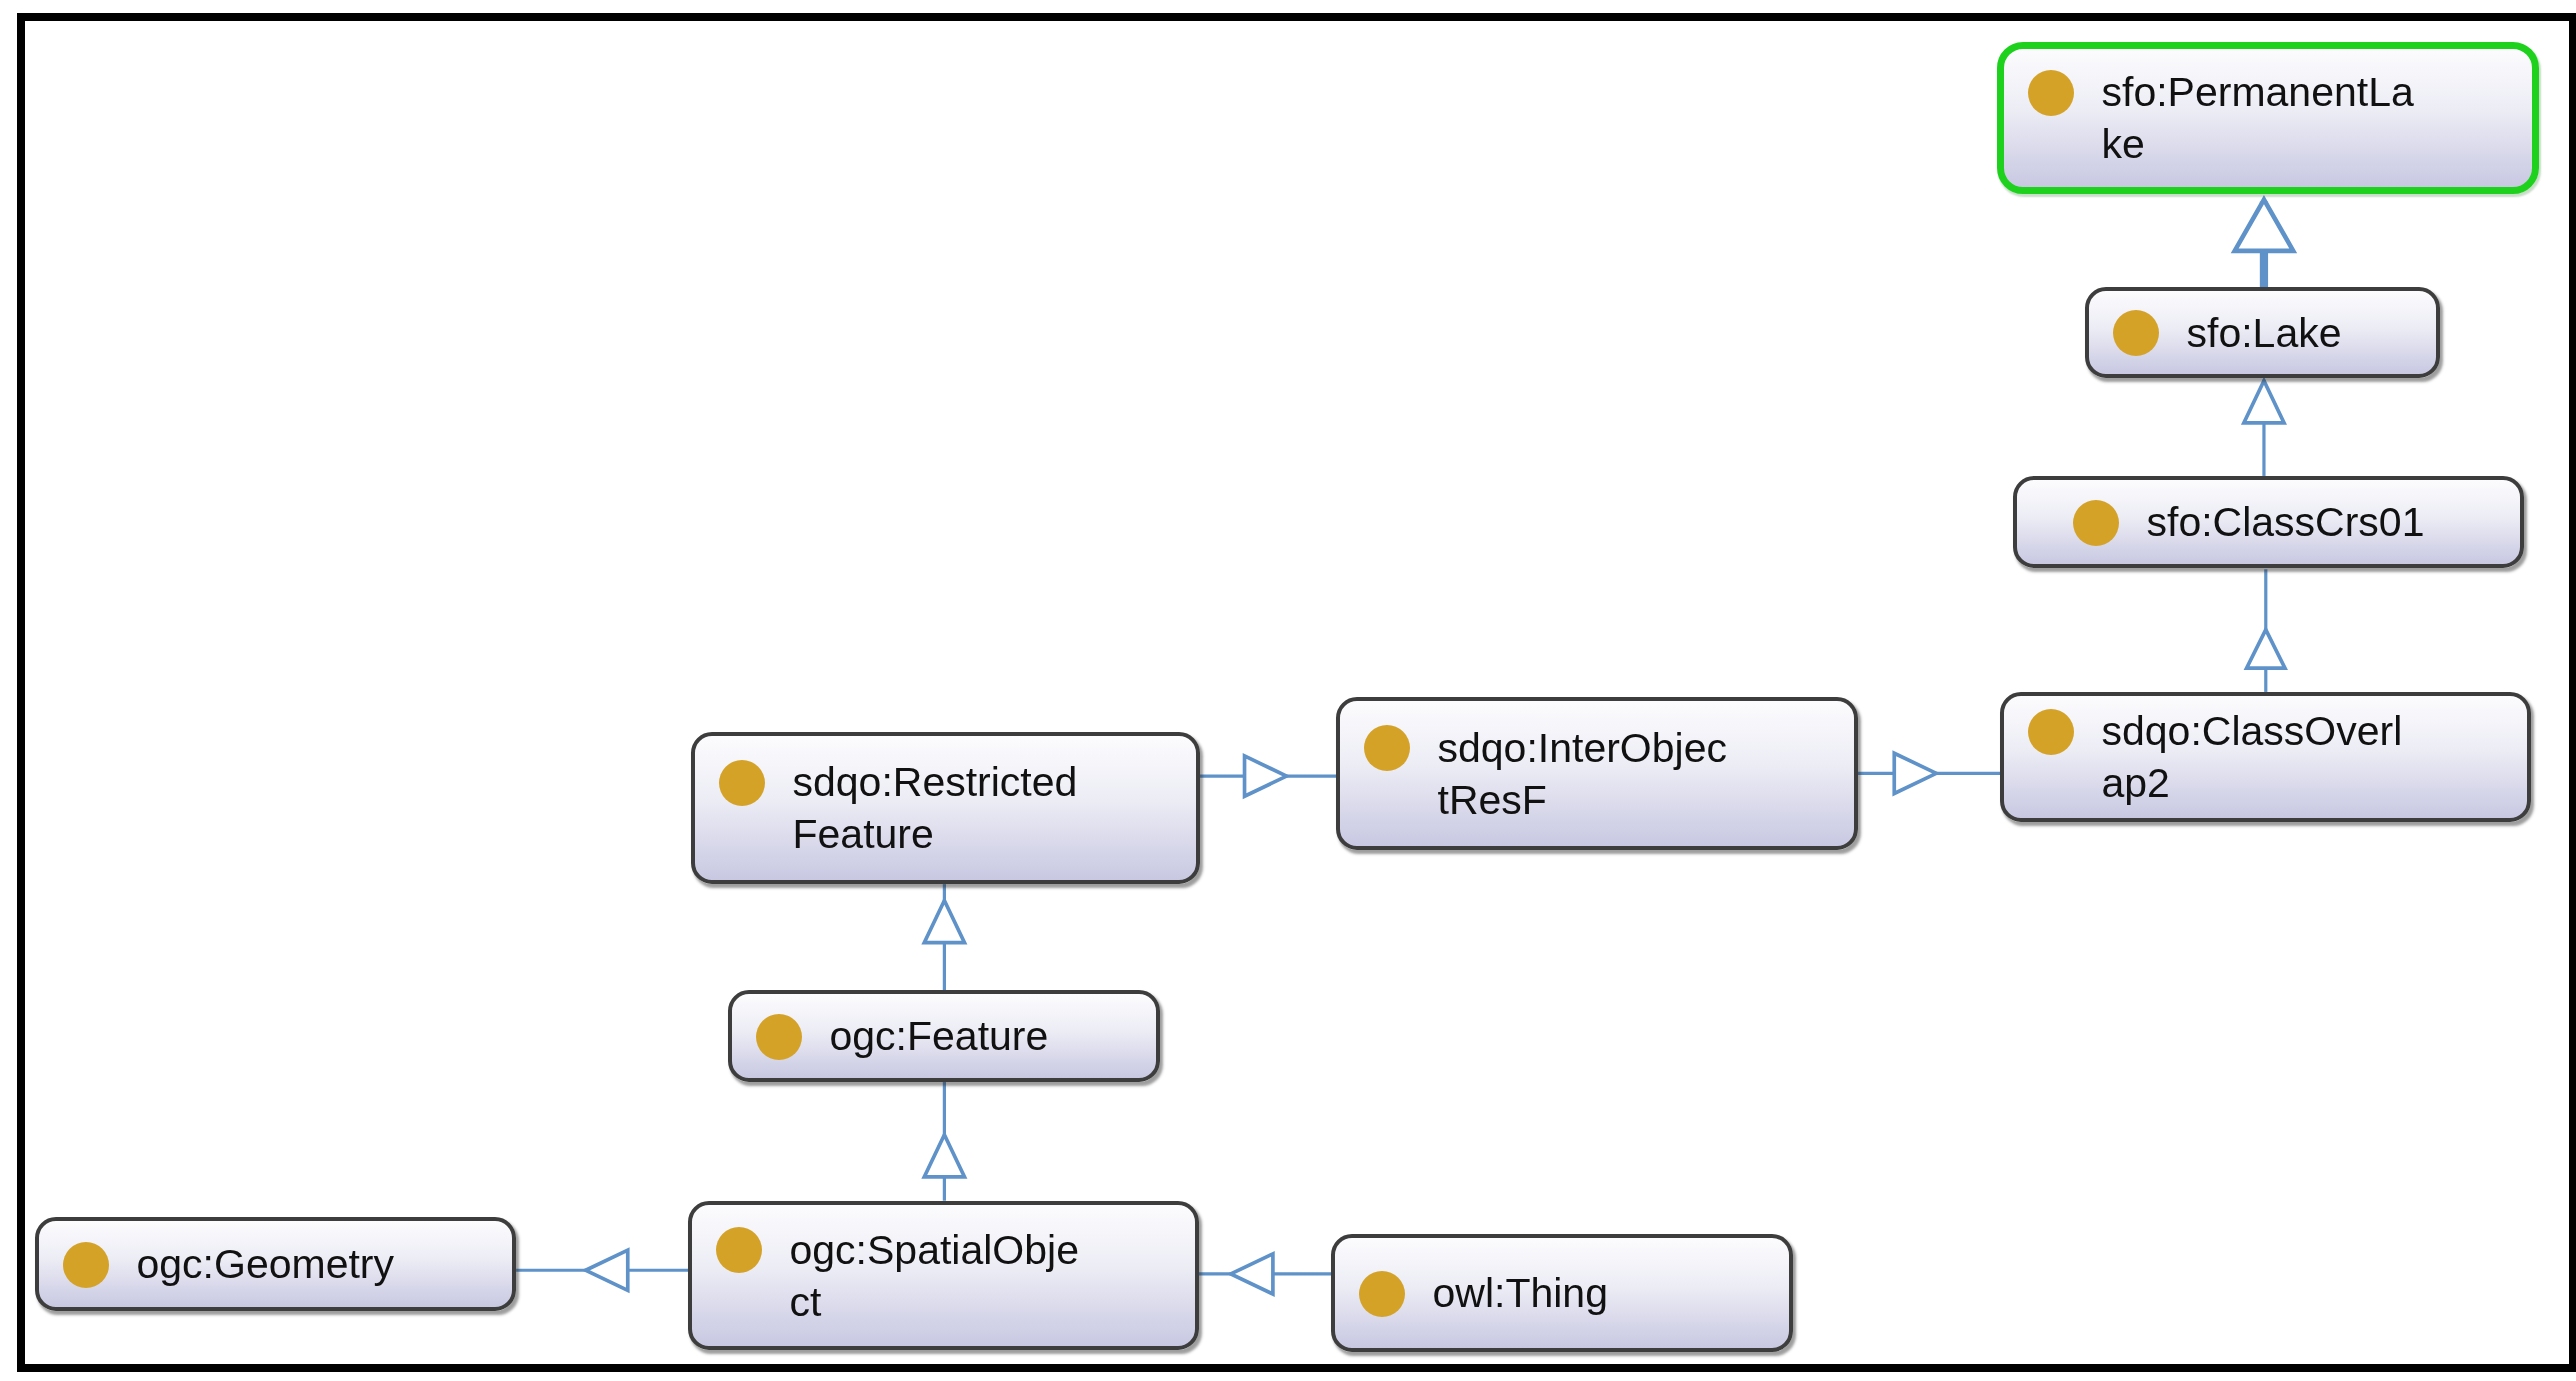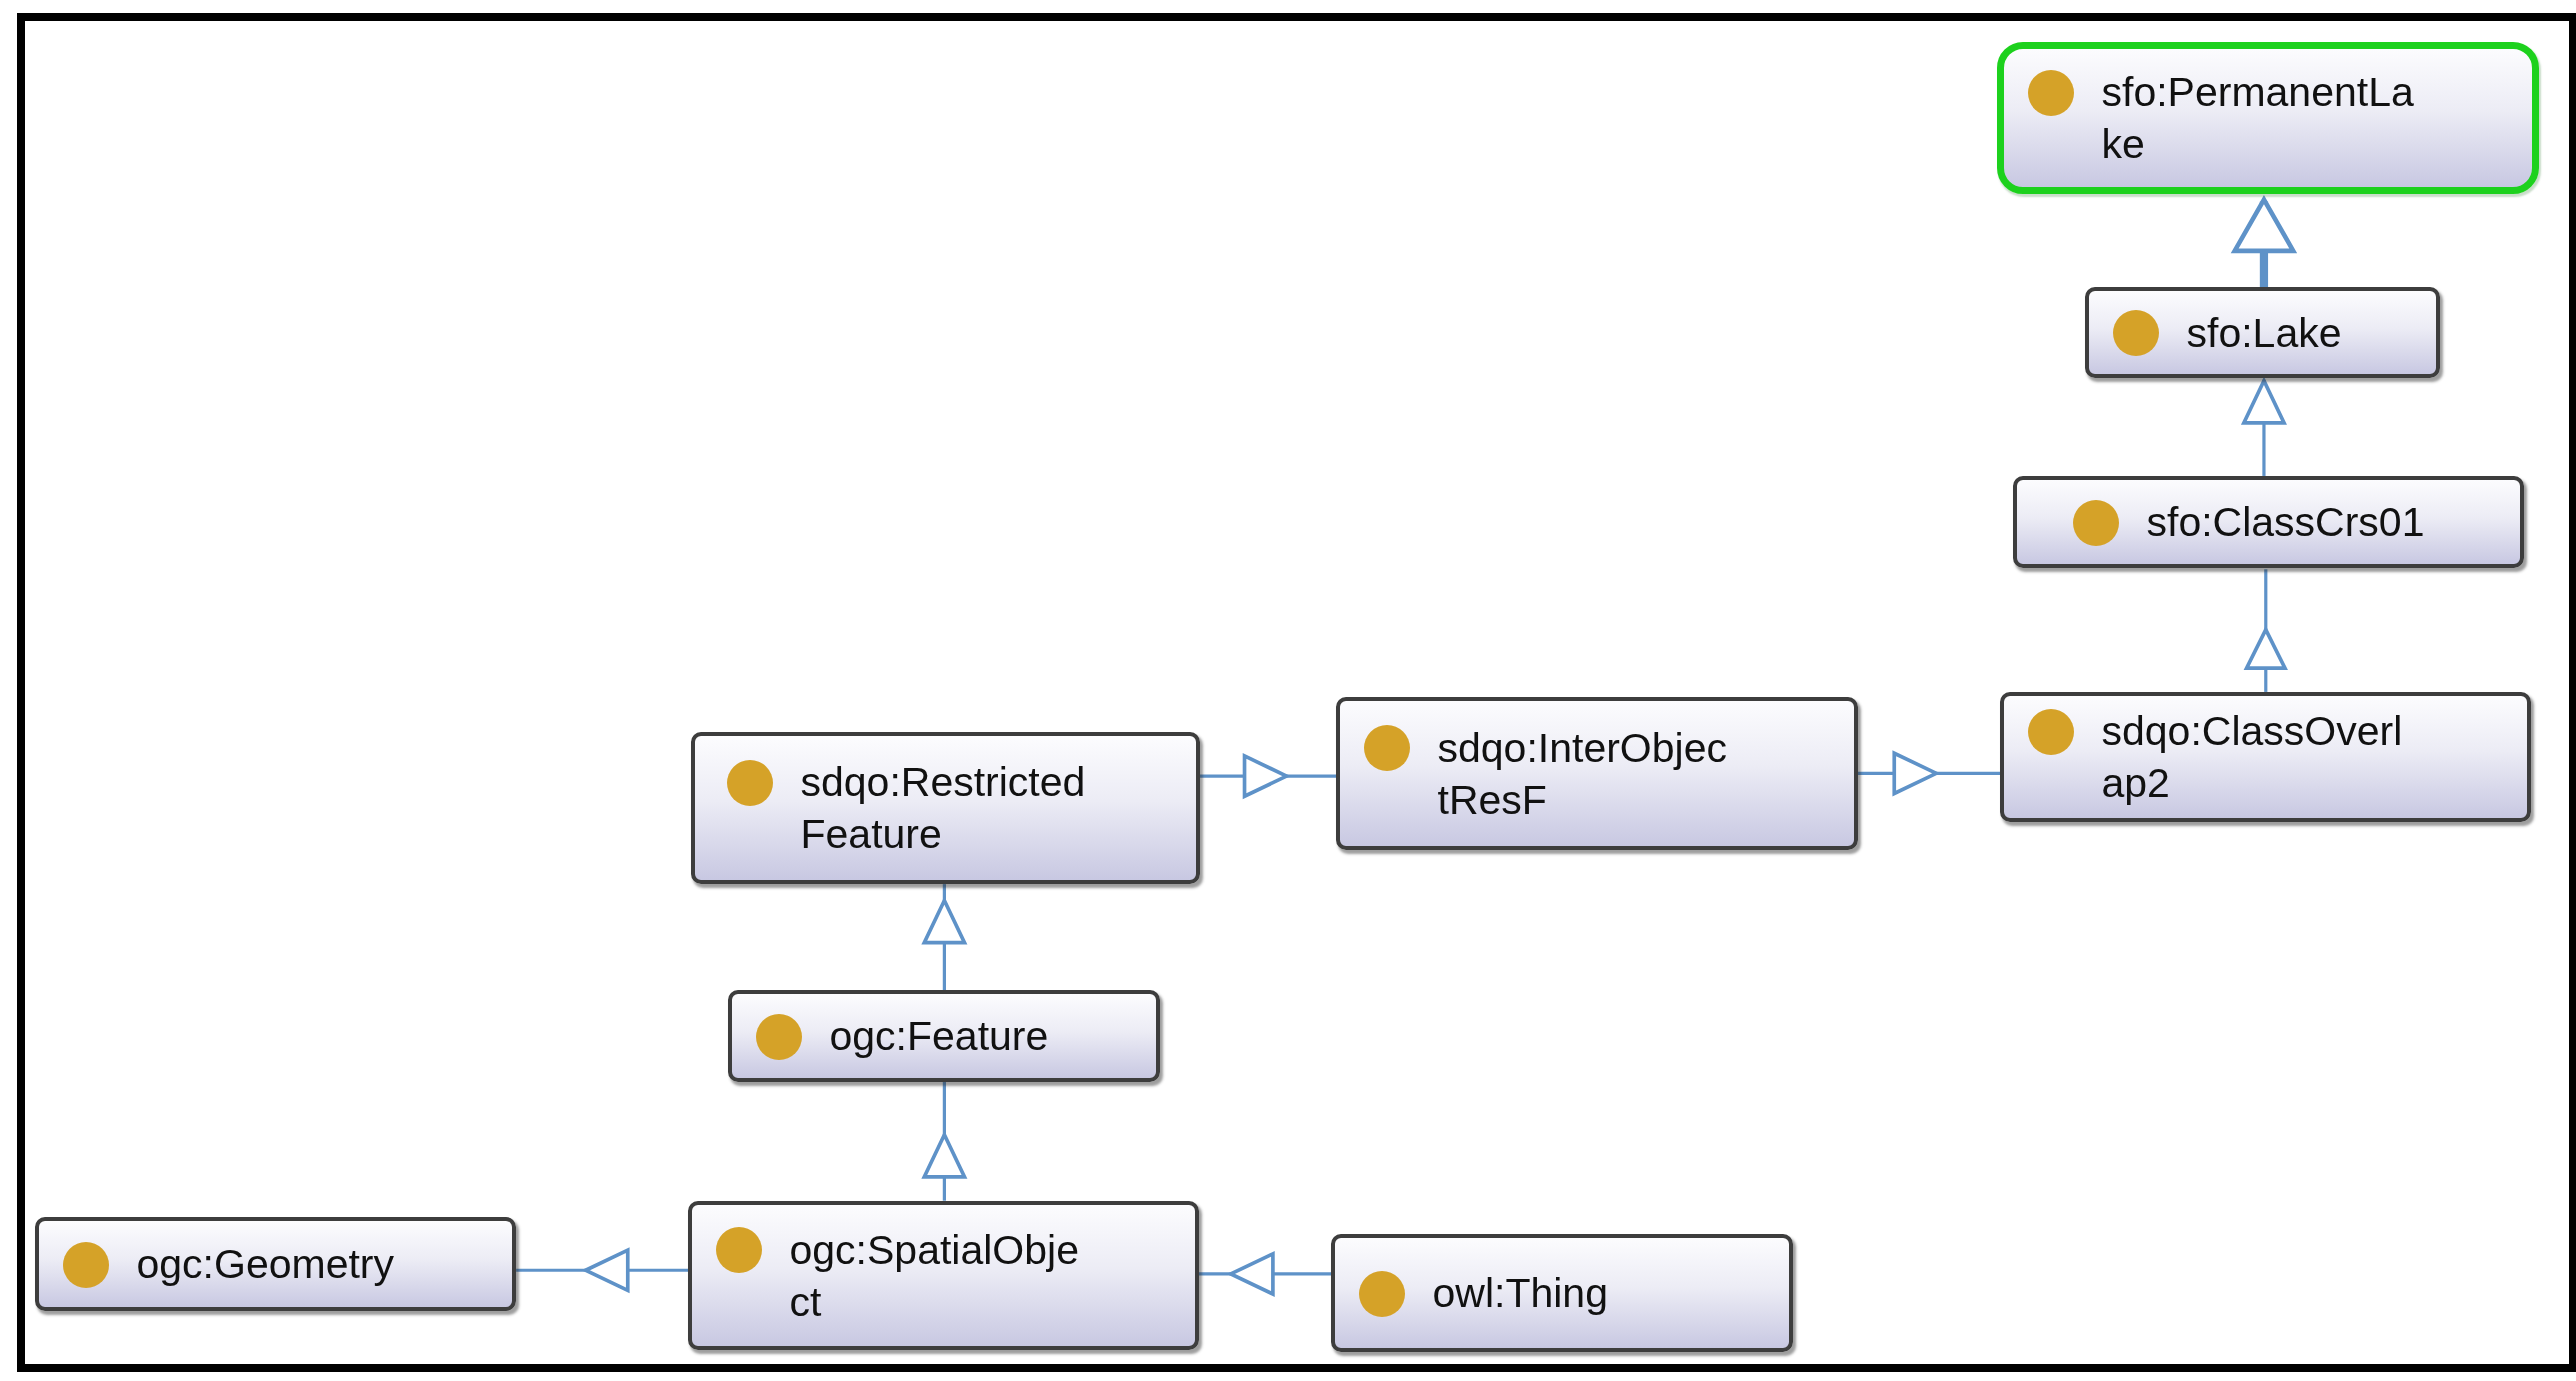--- a/index.html
+++ b/index.html
@@ -4,21 +4,21 @@
 <style>
   html,body{margin:0;padding:0;background:#ffffff;}
   .page{position:relative;width:2576px;height:1382px;background:#ffffff;overflow:hidden;
         font-family:"Liberation Sans",sans-serif;}
   .frame{position:absolute;left:16.5px;top:13px;width:2544px;height:1343px;
          border:8.2px solid #000000;background:transparent;}
   #edge-layer{position:absolute;left:0;top:0;width:2576px;height:1382px;}
   #node-layer{position:absolute;left:0;top:0;width:2576px;height:1382px;}
   .node{position:absolute;display:flex;align-items:center;
         background:linear-gradient(180deg,#fcfcfe 0%,#ececf5 45%,#c8c8e2 100%);
-        border:4.6px solid #3d3d3d;border-radius:10px;box-sizing:border-box;
+        border:4.6px solid #3d3d3d;border-radius:21px;box-sizing:border-box;
         box-shadow:2.7px 3.7px 2.7px rgba(40,40,40,0.45);cursor:pointer;}
   .node.selected{border:7.3px solid #1dd11d;border-radius:26px;box-shadow:1.8px 2.7px 1.8px rgba(40,120,40,0.25);}
   .inner{display:flex;flex-direction:row;align-items:flex-start;padding-left:24px;}
   .dot{width:46px;height:46px;border-radius:50%;flex:0 0 auto;margin-right:27.5px;margin-top:3.7px;}
   .label{color:#111111;font-size:41px;line-height:52px;white-space:nowrap;letter-spacing:0px;}
 </style>
 </head>
 <body>
 
 <div class="page">
@@ -98,21 +98,21 @@
       </div>
       <div class="node" style="left: 1336px; top: 697px; width: 522px; height: 153px;">
         <div class="inner">
           <span class="dot" style="background: rgb(213, 162, 40);"></span>
           <div class="label">
             <div>sdqo:InterObjec</div>
             <div>tResF</div>
           </div>
         </div>
       </div>
-      <div class="node" style="left: 691px; top: 732px; width: 509px; height: 152px; padding-left: 8px;">
+      <div class="node" style="left: 691px; top: 732px; width: 509px; height: 152px;">
         <div class="inner">
           <span class="dot" style="background: rgb(213, 162, 40);"></span>
           <div class="label">
             <div>sdqo:Restricted</div>
             <div>Feature</div>
           </div>
         </div>
       </div>
       <div class="node" style="left: 728px; top: 990px; width: 432px; height: 92px;">
         <div class="inner">

